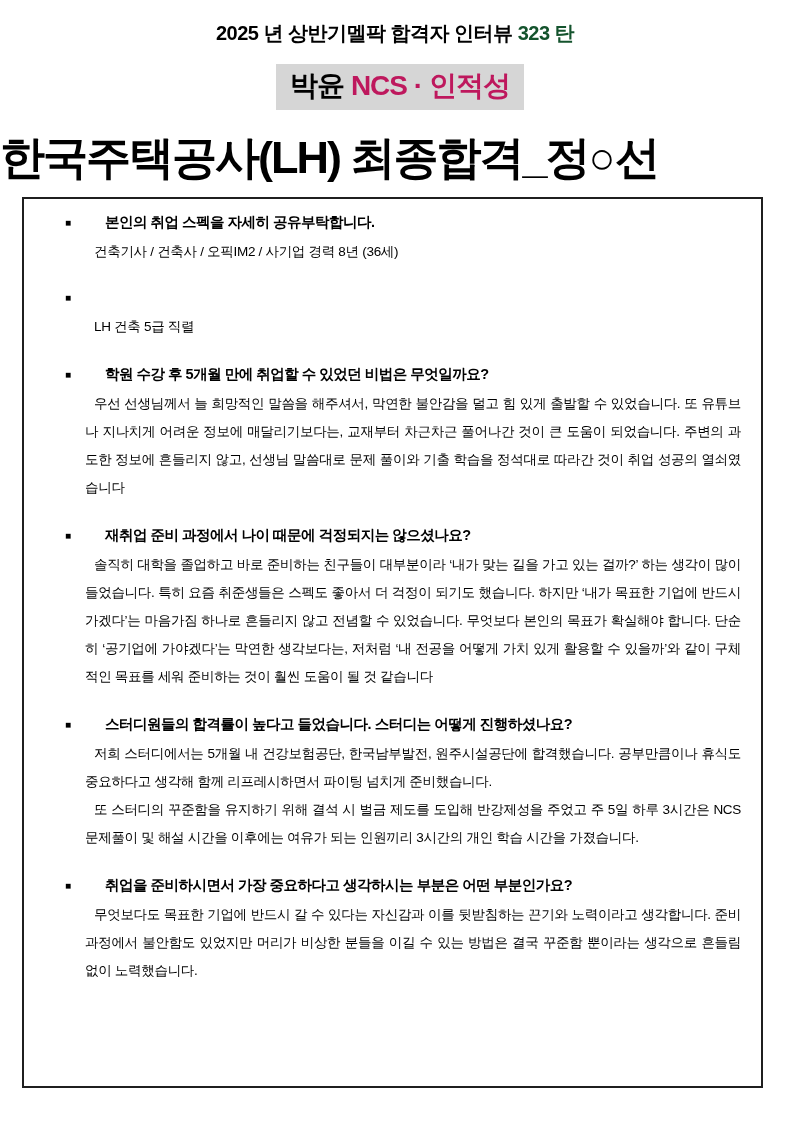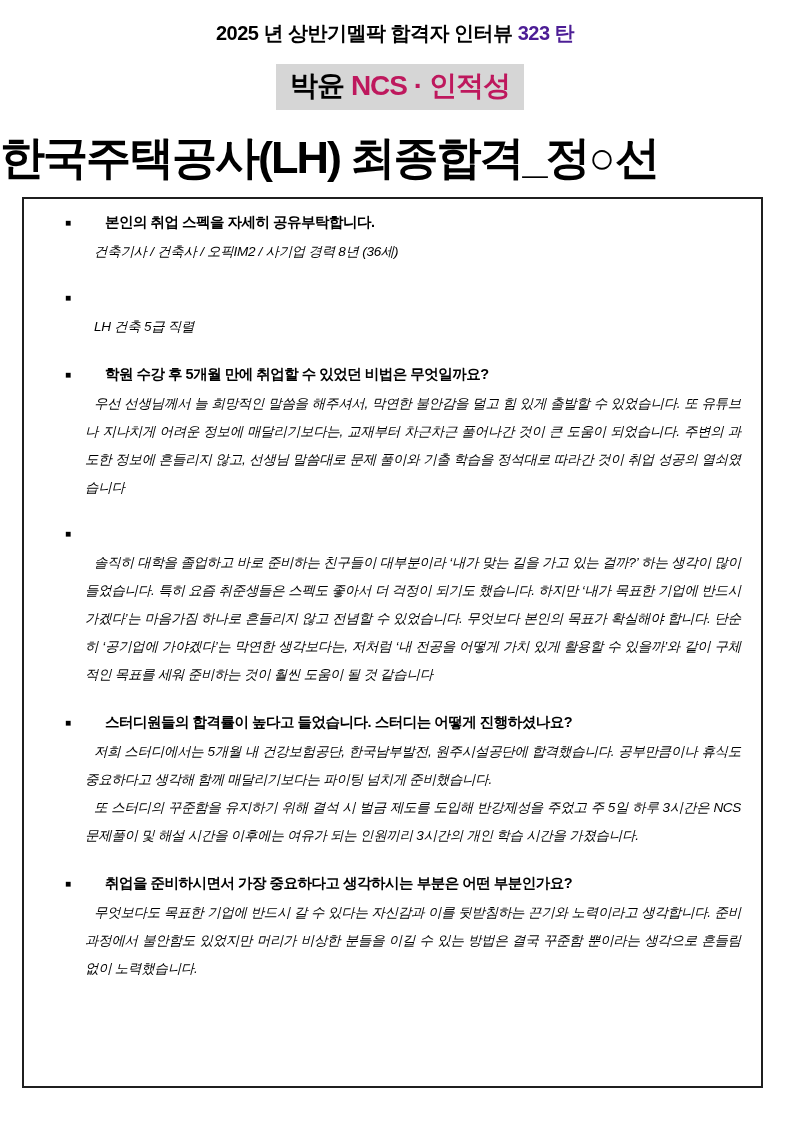--- a/index.html
+++ b/index.html
@@ -13,21 +13,21 @@
   }
   .header-row {
     display: flex;
     justify-content: center;
     align-items: baseline;
     padding: 20px 30px 0 20px;
     font-size: 20px;
     font-weight: bold;
     letter-spacing: -0.5px;
   }
-  .series-number { color: #4c1d95; }
+  .series-number { color: #14532d; }
   .badge-wrap { text-align: center; margin-top: 17px; }
   .badge {
     display: inline-block;
     background: #d6d6d6;
     padding: 3px 14px 5px 14px;
     font-size: 28px;
     font-weight: bold;
     letter-spacing: -1px;
   }
   .badge .badge-course { color: #be185d; }
@@ -62,21 +62,21 @@
     line-height: 28px;
     letter-spacing: -0.5px;
   }
   .bullet {
     flex: none;
     width: 40px;
     font-size: 10px;
     position: relative;
     top: -1px;
   }
-  .answer { margin-left: 20px; margin-right: 2px; font-style: italic; }
+  .answer { margin-left: 20px; margin-right: 2px; }
   .answer p {
     font-size: 13.5px;
     line-height: 28px;
     text-align: justify;
     text-indent: 9px;
     letter-spacing: -0.3px;
     word-break: break-all;
   }
 </style>
 </head>
@@ -120,33 +120,34 @@
       <span>학원 수강 후 5개월 만에 취업할 수 있었던 비법은 무엇일까요?</span>
     </div>
     <div class="answer">
       <p>우선 선생님께서 늘 희망적인 말씀을 해주셔서, 막연한 불안감을 덜고 힘 있게 출발할 수 있었습니다. 또 유튜브나 지나치게 어려운 정보에 매달리기보다는, 교재부터 차근차근 풀어나간 것이 큰 도움이 되었습니다. 주변의 과도한 정보에 흔들리지 않고, 선생님 말씀대로 문제 풀이와 기출 학습을 정석대로 따라간 것이 취업 성공의 열쇠였습니다</p>
     </div>
   </div>
 
   <div class="qa">
     <div class="question-row">
       <span class="bullet">■</span>
+      <span>재취업 준비 과정에서 나이 때문에 걱정되지는 않으셨나요?</span>
     </div>
     <div class="answer">
       <p>솔직히 대학을 졸업하고 바로 준비하는 친구들이 대부분이라 ‘내가 맞는 길을 가고 있는 걸까?’ 하는 생각이 많이 들었습니다. 특히 요즘 취준생들은 스펙도 좋아서 더 걱정이 되기도 했습니다. 하지만 ‘내가 목표한 기업에 반드시 가겠다’는 마음가짐 하나로 흔들리지 않고 전념할 수 있었습니다. 무엇보다 본인의 목표가 확실해야 합니다. 단순히 ‘공기업에 가야겠다’는 막연한 생각보다는, 저처럼 ‘내 전공을 어떻게 가치 있게 활용할 수 있을까’와 같이 구체적인 목표를 세워 준비하는 것이 훨씬 도움이 될 것 같습니다</p>
     </div>
   </div>
 
   <div class="qa">
     <div class="question-row">
       <span class="bullet">■</span>
       <span>스터디원들의 합격률이 높다고 들었습니다. 스터디는 어떻게 진행하셨나요?</span>
     </div>
     <div class="answer">
-      <p>저희 스터디에서는 5개월 내 건강보험공단, 한국남부발전, 원주시설공단에 합격했습니다. 공부만큼이나 휴식도 중요하다고 생각해 함께 매달리기보다는 파이팅 넘치게 준비했습니다.</p>
+      <p>저희 스터디에서는 5개월 내 건강보험공단, 한국남부발전, 원주시설공단에 합격했습니다. 공부만큼이나 휴식도 중요하다고 생각해 함께 리프레시하면서 파이팅 넘치게 준비했습니다.</p>
       <p>또 스터디의 꾸준함을 유지하기 위해 결석 시 벌금 제도를 도입해 반강제성을 주었고 주 5일 하루 3시간은 NCS 문제풀이 및 해설 시간을 이후에는 여유가 되는 인원끼리 3시간의 개인 학습 시간을 가졌습니다.</p>
     </div>
   </div>
 
   <div class="qa">
     <div class="question-row">
       <span class="bullet">■</span>
       <span>취업을 준비하시면서 가장 중요하다고 생각하시는 부분은 어떤 부분인가요?</span>
     </div>
     <div class="answer">

